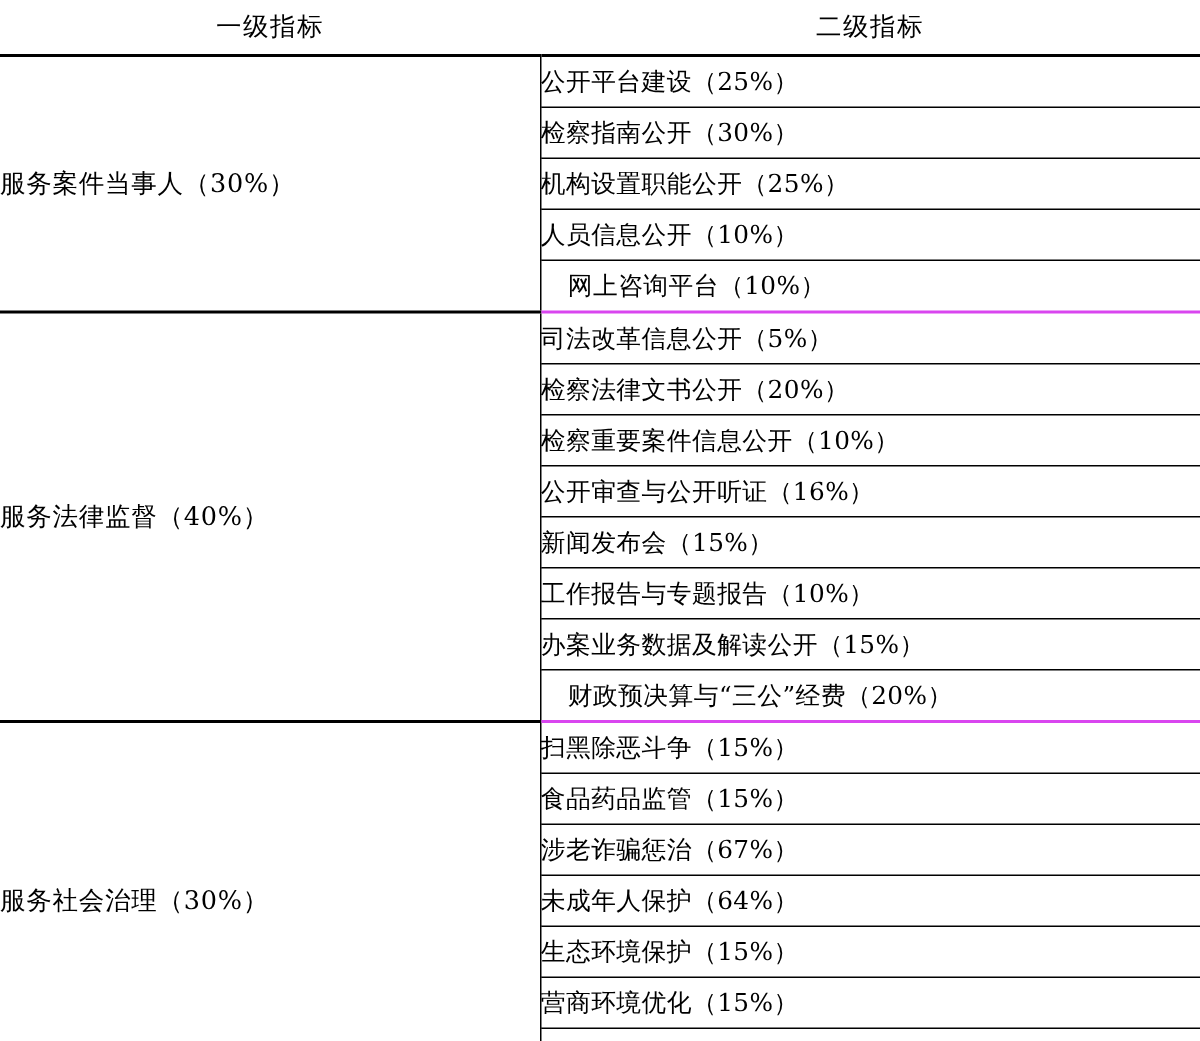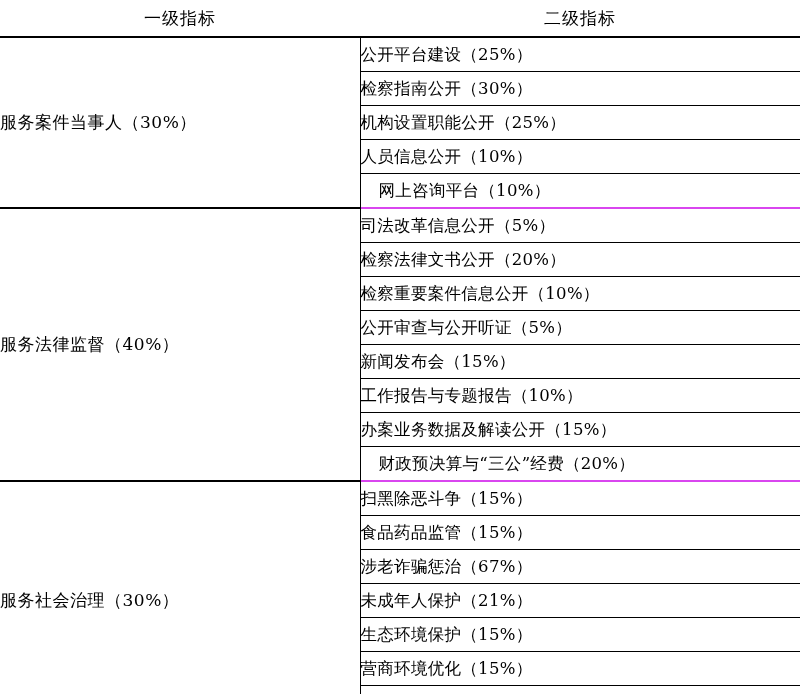--- a/index.html
+++ b/index.html
@@ -113,21 +113,21 @@
         <td class="primary-cell" rowspan="8">服务法律监督（40%）</td>
         <td class="secondary-cell">司法改革信息公开（5%）</td>
       </tr>
       <tr>
         <td class="secondary-cell">检察法律文书公开（20%）</td>
       </tr>
       <tr>
         <td class="secondary-cell">检察重要案件信息公开（10%）</td>
       </tr>
       <tr>
-        <td class="secondary-cell">公开审查与公开听证（5%）</td>
+        <td class="secondary-cell">公开审查与公开听证（16%）</td>
       </tr>
       <tr>
         <td class="secondary-cell">新闻发布会（15%）</td>
       </tr>
       <tr>
         <td class="secondary-cell">工作报告与专题报告（10%）</td>
       </tr>
       <tr>
         <td class="secondary-cell">办案业务数据及解读公开（15%）</td>
       </tr>
@@ -139,21 +139,21 @@
         <td class="primary-cell last" rowspan="7">服务社会治理（30%）</td>
         <td class="secondary-cell">扫黑除恶斗争（15%）</td>
       </tr>
       <tr>
         <td class="secondary-cell">食品药品监管（15%）</td>
       </tr>
       <tr>
         <td class="secondary-cell">涉老诈骗惩治（67%）</td>
       </tr>
       <tr>
-        <td class="secondary-cell">未成年人保护（21%）</td>
+        <td class="secondary-cell">未成年人保护（64%）</td>
       </tr>
       <tr>
         <td class="secondary-cell">生态环境保护（15%）</td>
       </tr>
       <tr>
         <td class="secondary-cell">营商环境优化（15%）</td>
       </tr>
       <tr>
         <td class="secondary-cell table-end">个人信息保护（10%）</td>
       </tr>

